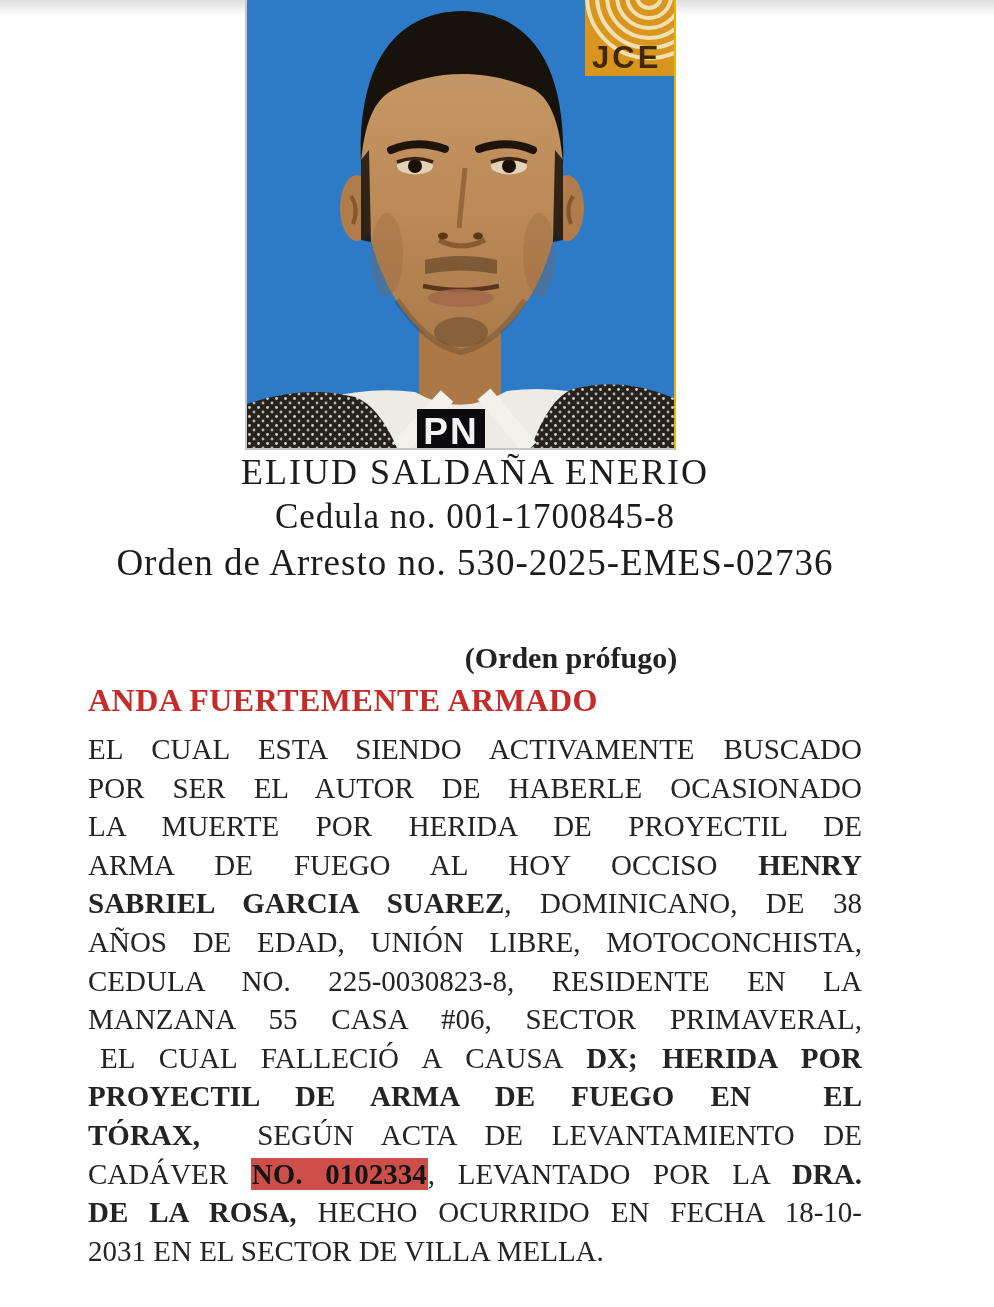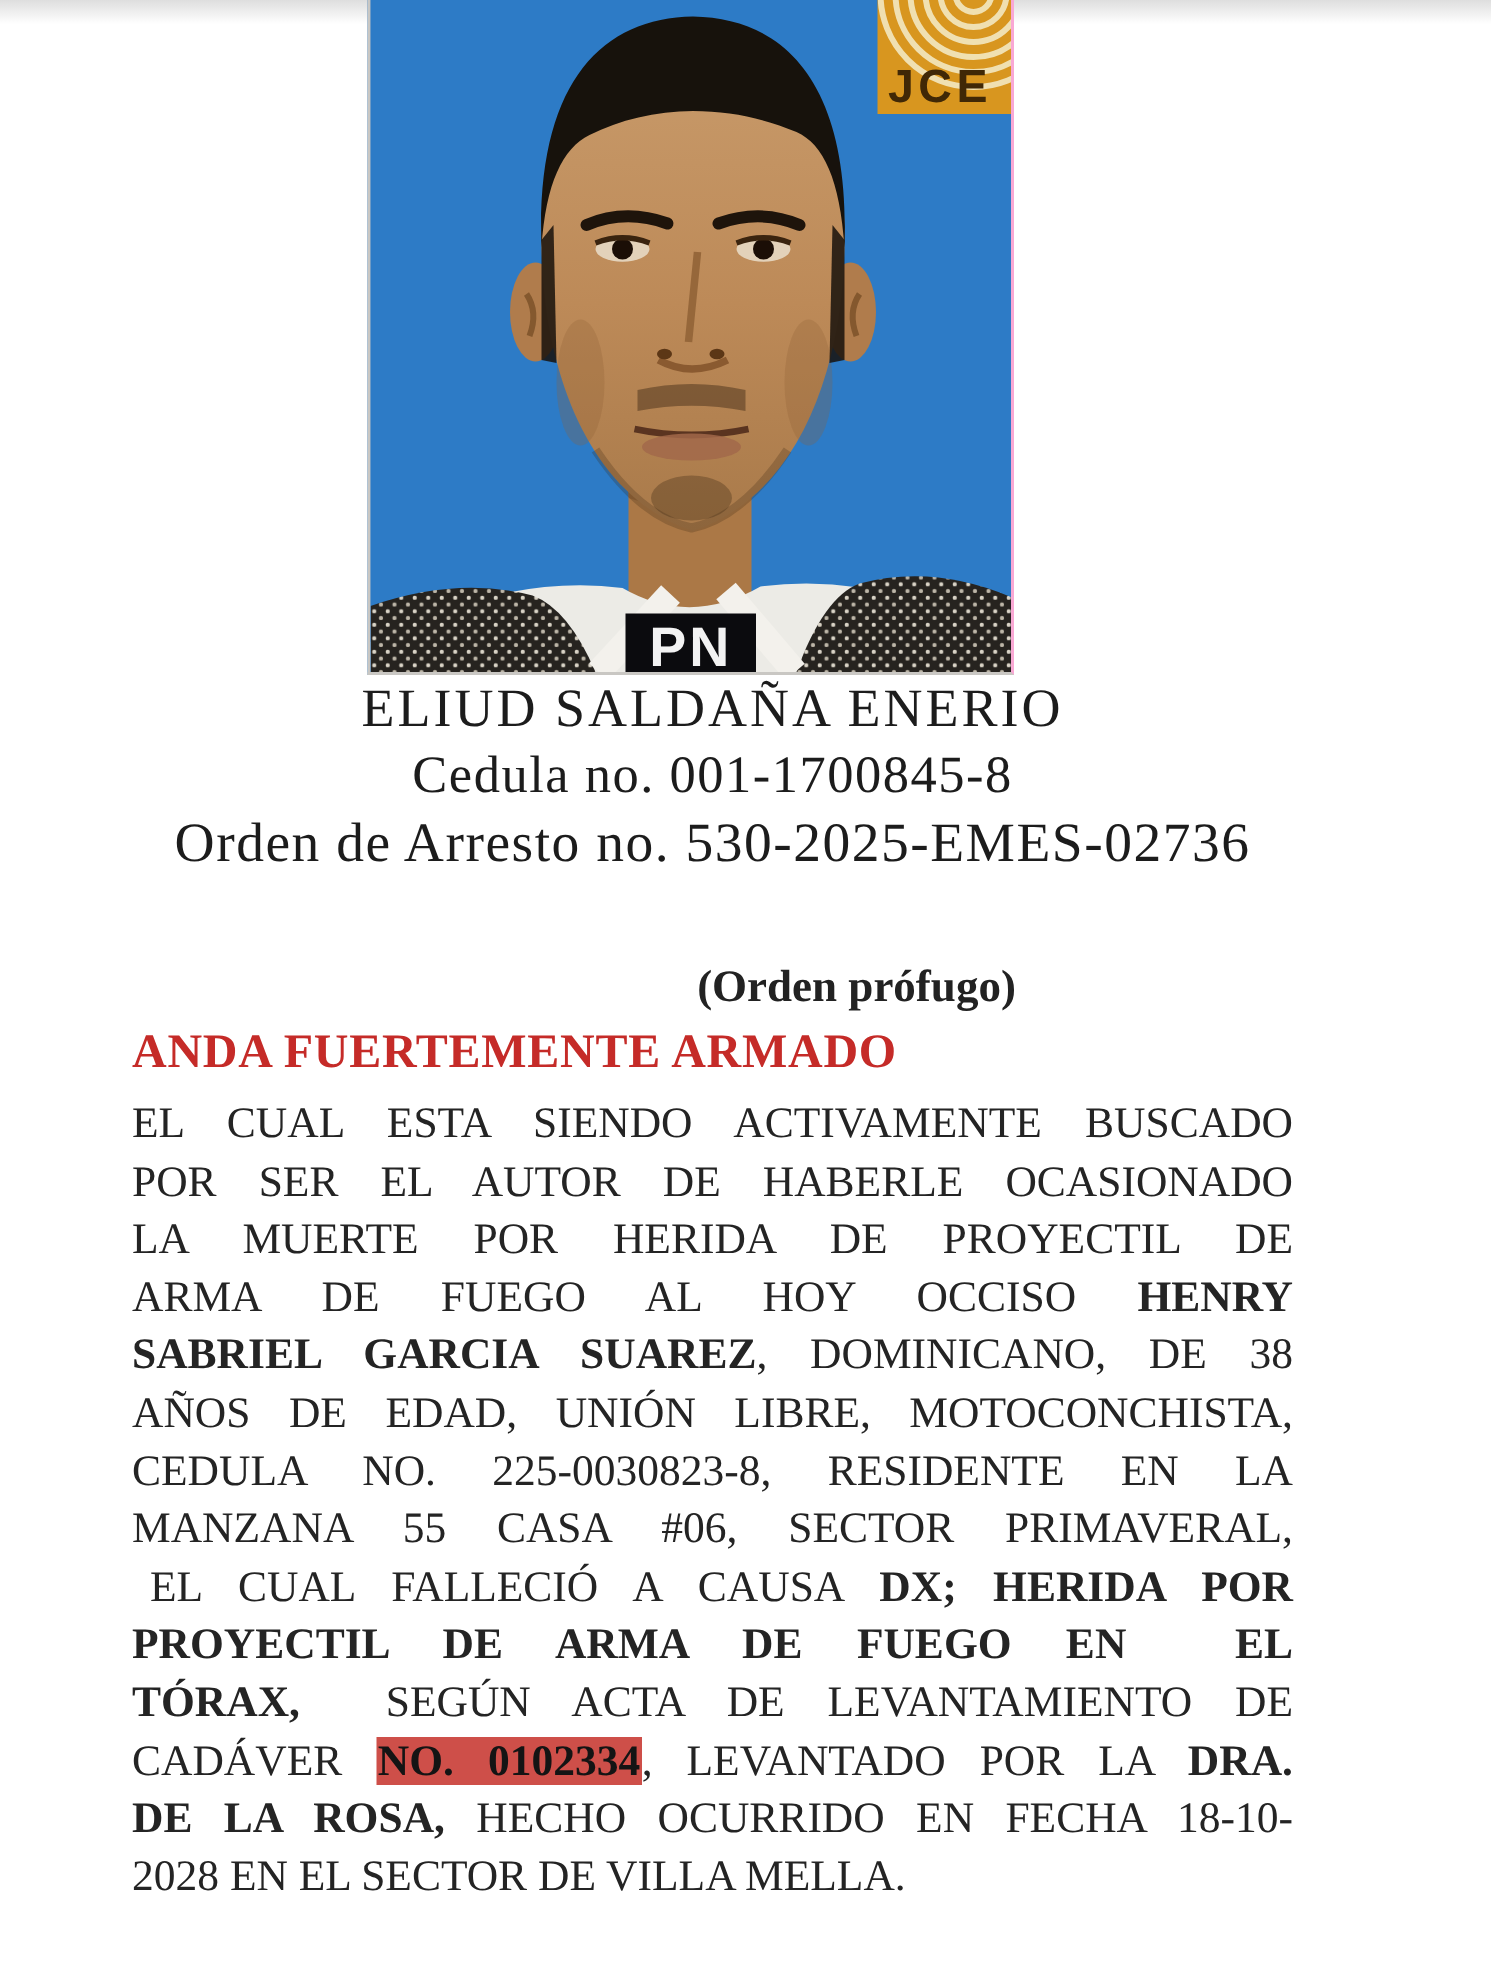--- a/index.html
+++ b/index.html
@@ -7,36 +7,36 @@
     position:relative; width:994px; height:1307px; background:#ffffff;
     overflow:hidden; font-family:"Liberation Serif","DejaVu Serif",serif;
   }
   .top-shade {
     position:absolute; left:0; top:0; width:100%; height:16px;
     background:linear-gradient(#d8d8d8, #ffffff); opacity:.85; pointer-events:none;
   }
   
   .photo {
     position:absolute; left:245px; top:0; width:427px; height:448px;
-    border-left:2px solid #c9c7c3; border-right:2px solid #f9a8d4; border-bottom:2px solid #c9c7c3;
+    border-left:2px solid #c9c7c3; border-right:2px solid #eab308; border-bottom:2px solid #c9c7c3;
     background:var(--photo-blue,#2d7bc6); overflow:hidden;
   }
   .photo svg.portrait { display:block; }
   .jce-logo {
     position:absolute; right:0; top:0; width:89px; height:76px;
     background:var(--jce-bg,#d8961f); overflow:hidden;
   }
   .jce-logo svg { position:absolute; left:0; top:0; }
   .jce-text {
     position:absolute; left:7px; bottom:3px; line-height:1;
     font-family:"Liberation Sans","DejaVu Sans",sans-serif; font-weight:bold;
     font-size:31px; color:#402806; letter-spacing:3px;
   }
   .pn-box {
-    position:absolute; left:170px; top:409px; width:87px; height:39px;
+    position:absolute; left:170px; top:409px; width:68px; height:39px;
     background:#0b0b0e; overflow:hidden; display:flex; justify-content:center;
   }
   .pn-text {
     color:#f2f2f2; font-family:"Liberation Sans","DejaVu Sans",sans-serif;
     font-weight:bold; font-size:37px; line-height:46px; letter-spacing:2px;
   }
   
   .content { position:absolute; left:88px; top:450px; width:774px; color:#1f1f1f; }
   .title { text-align:center; font-weight:normal; color:#1c1c1c; }
   .t-name  { font-size:36px; line-height:44px; letter-spacing:2px; }
@@ -160,16 +160,16 @@
         <div class="line"><span class="seg">ARMA DE FUEGO AL HOY OCCISO </span><span class="seg b">HENRY</span></div>
         <div class="line"><span class="seg b">SABRIEL GARCIA SUAREZ</span><span class="seg">, DOMINICANO, DE 38</span></div>
         <div class="line"><span class="seg">AÑOS DE EDAD, UNIÓN LIBRE, MOTOCONCHISTA,</span></div>
         <div class="line"><span class="seg">CEDULA NO. 225-0030823-8, RESIDENTE EN LA</span></div>
         <div class="line"><span class="seg">MANZANA 55 CASA #06, SECTOR PRIMAVERAL,</span></div>
         <div class="line indent"><span class="seg">EL CUAL FALLECIÓ A CAUSA </span><span class="seg b">DX; HERIDA POR</span></div>
         <div class="line"><span class="seg b">PROYECTIL DE ARMA DE FUEGO EN &nbsp;EL</span></div>
         <div class="line"><span class="seg b">TÓRAX,</span><span class="seg"> &nbsp;SEGÚN ACTA DE LEVANTAMIENTO DE</span></div>
         <div class="line"><span class="seg">CADÁVER </span><span class="seg b hl">NO. 0102334</span><span class="seg">, LEVANTADO POR LA </span><span class="seg b">DRA.</span></div>
         <div class="line"><span class="seg b">DE LA ROSA,</span><span class="seg"> HECHO OCURRIDO EN FECHA 18-10-</span></div>
-        <div class="line left"><span class="seg">2028 EN EL SECTOR DE VILLA MELLA.</span></div>
+        <div class="line left"><span class="seg">2031 EN EL SECTOR DE VILLA MELLA.</span></div>
       </div>
   </div>
 </div>
 
 </body></html>

